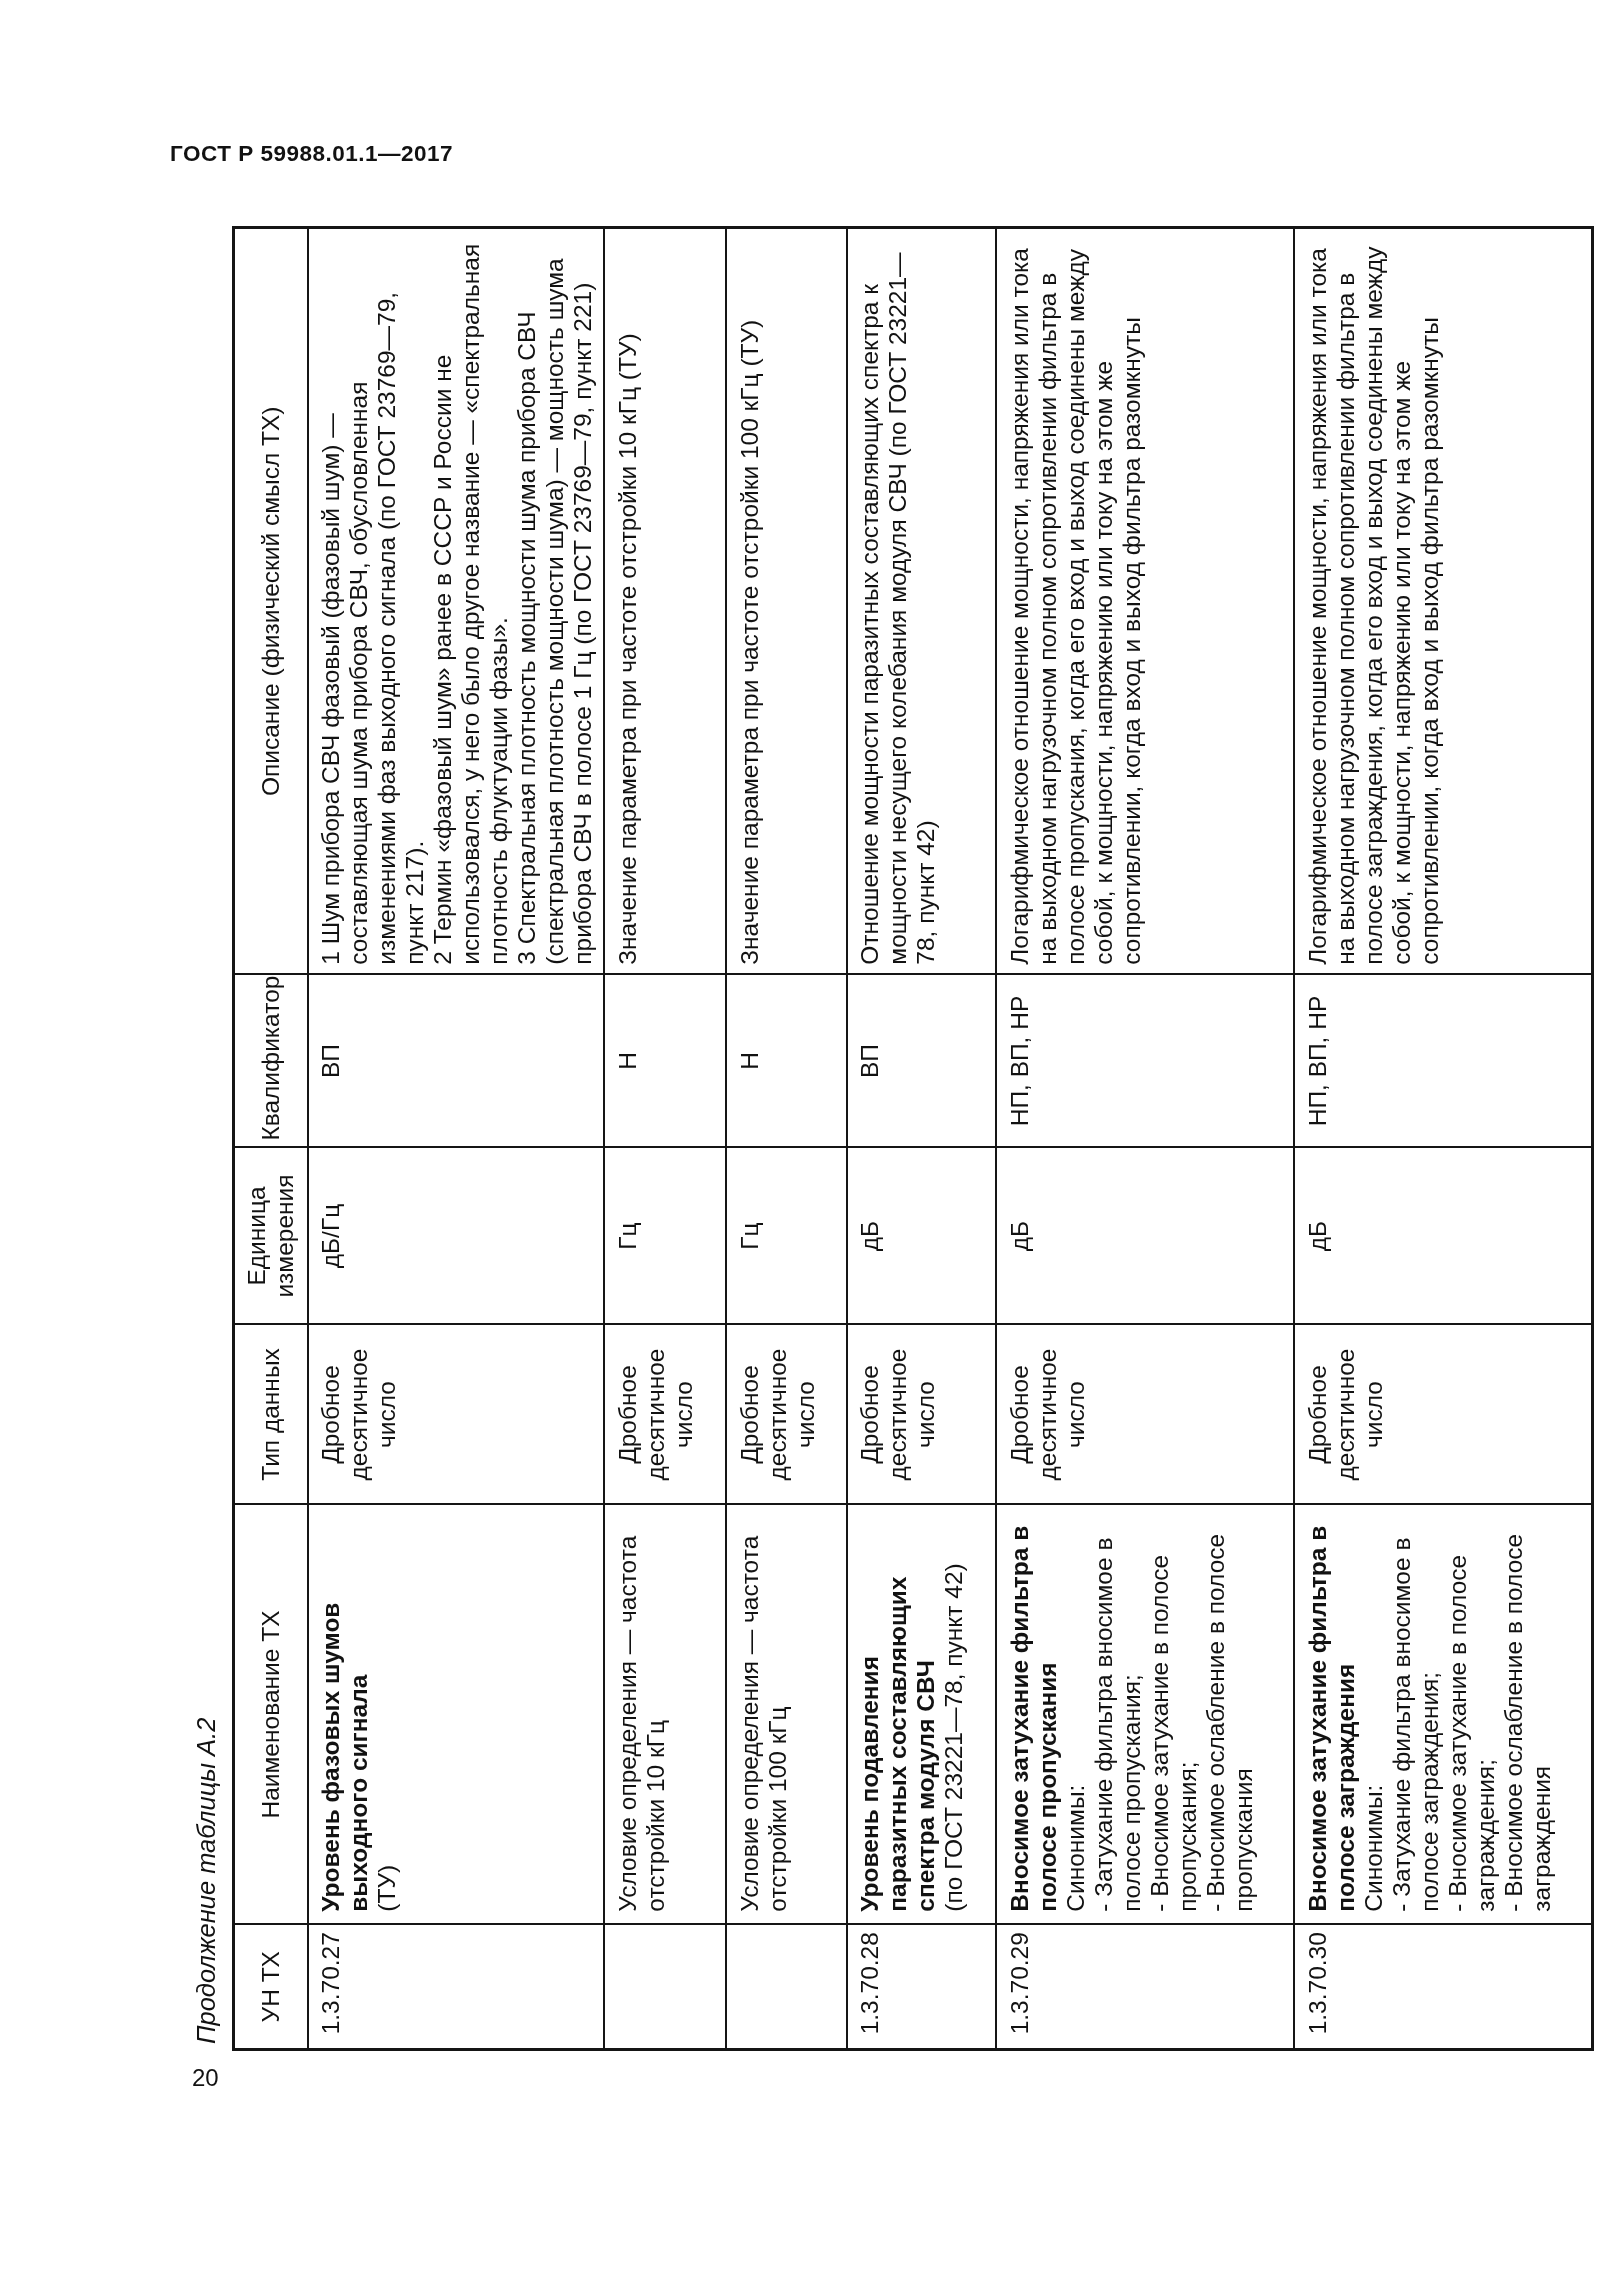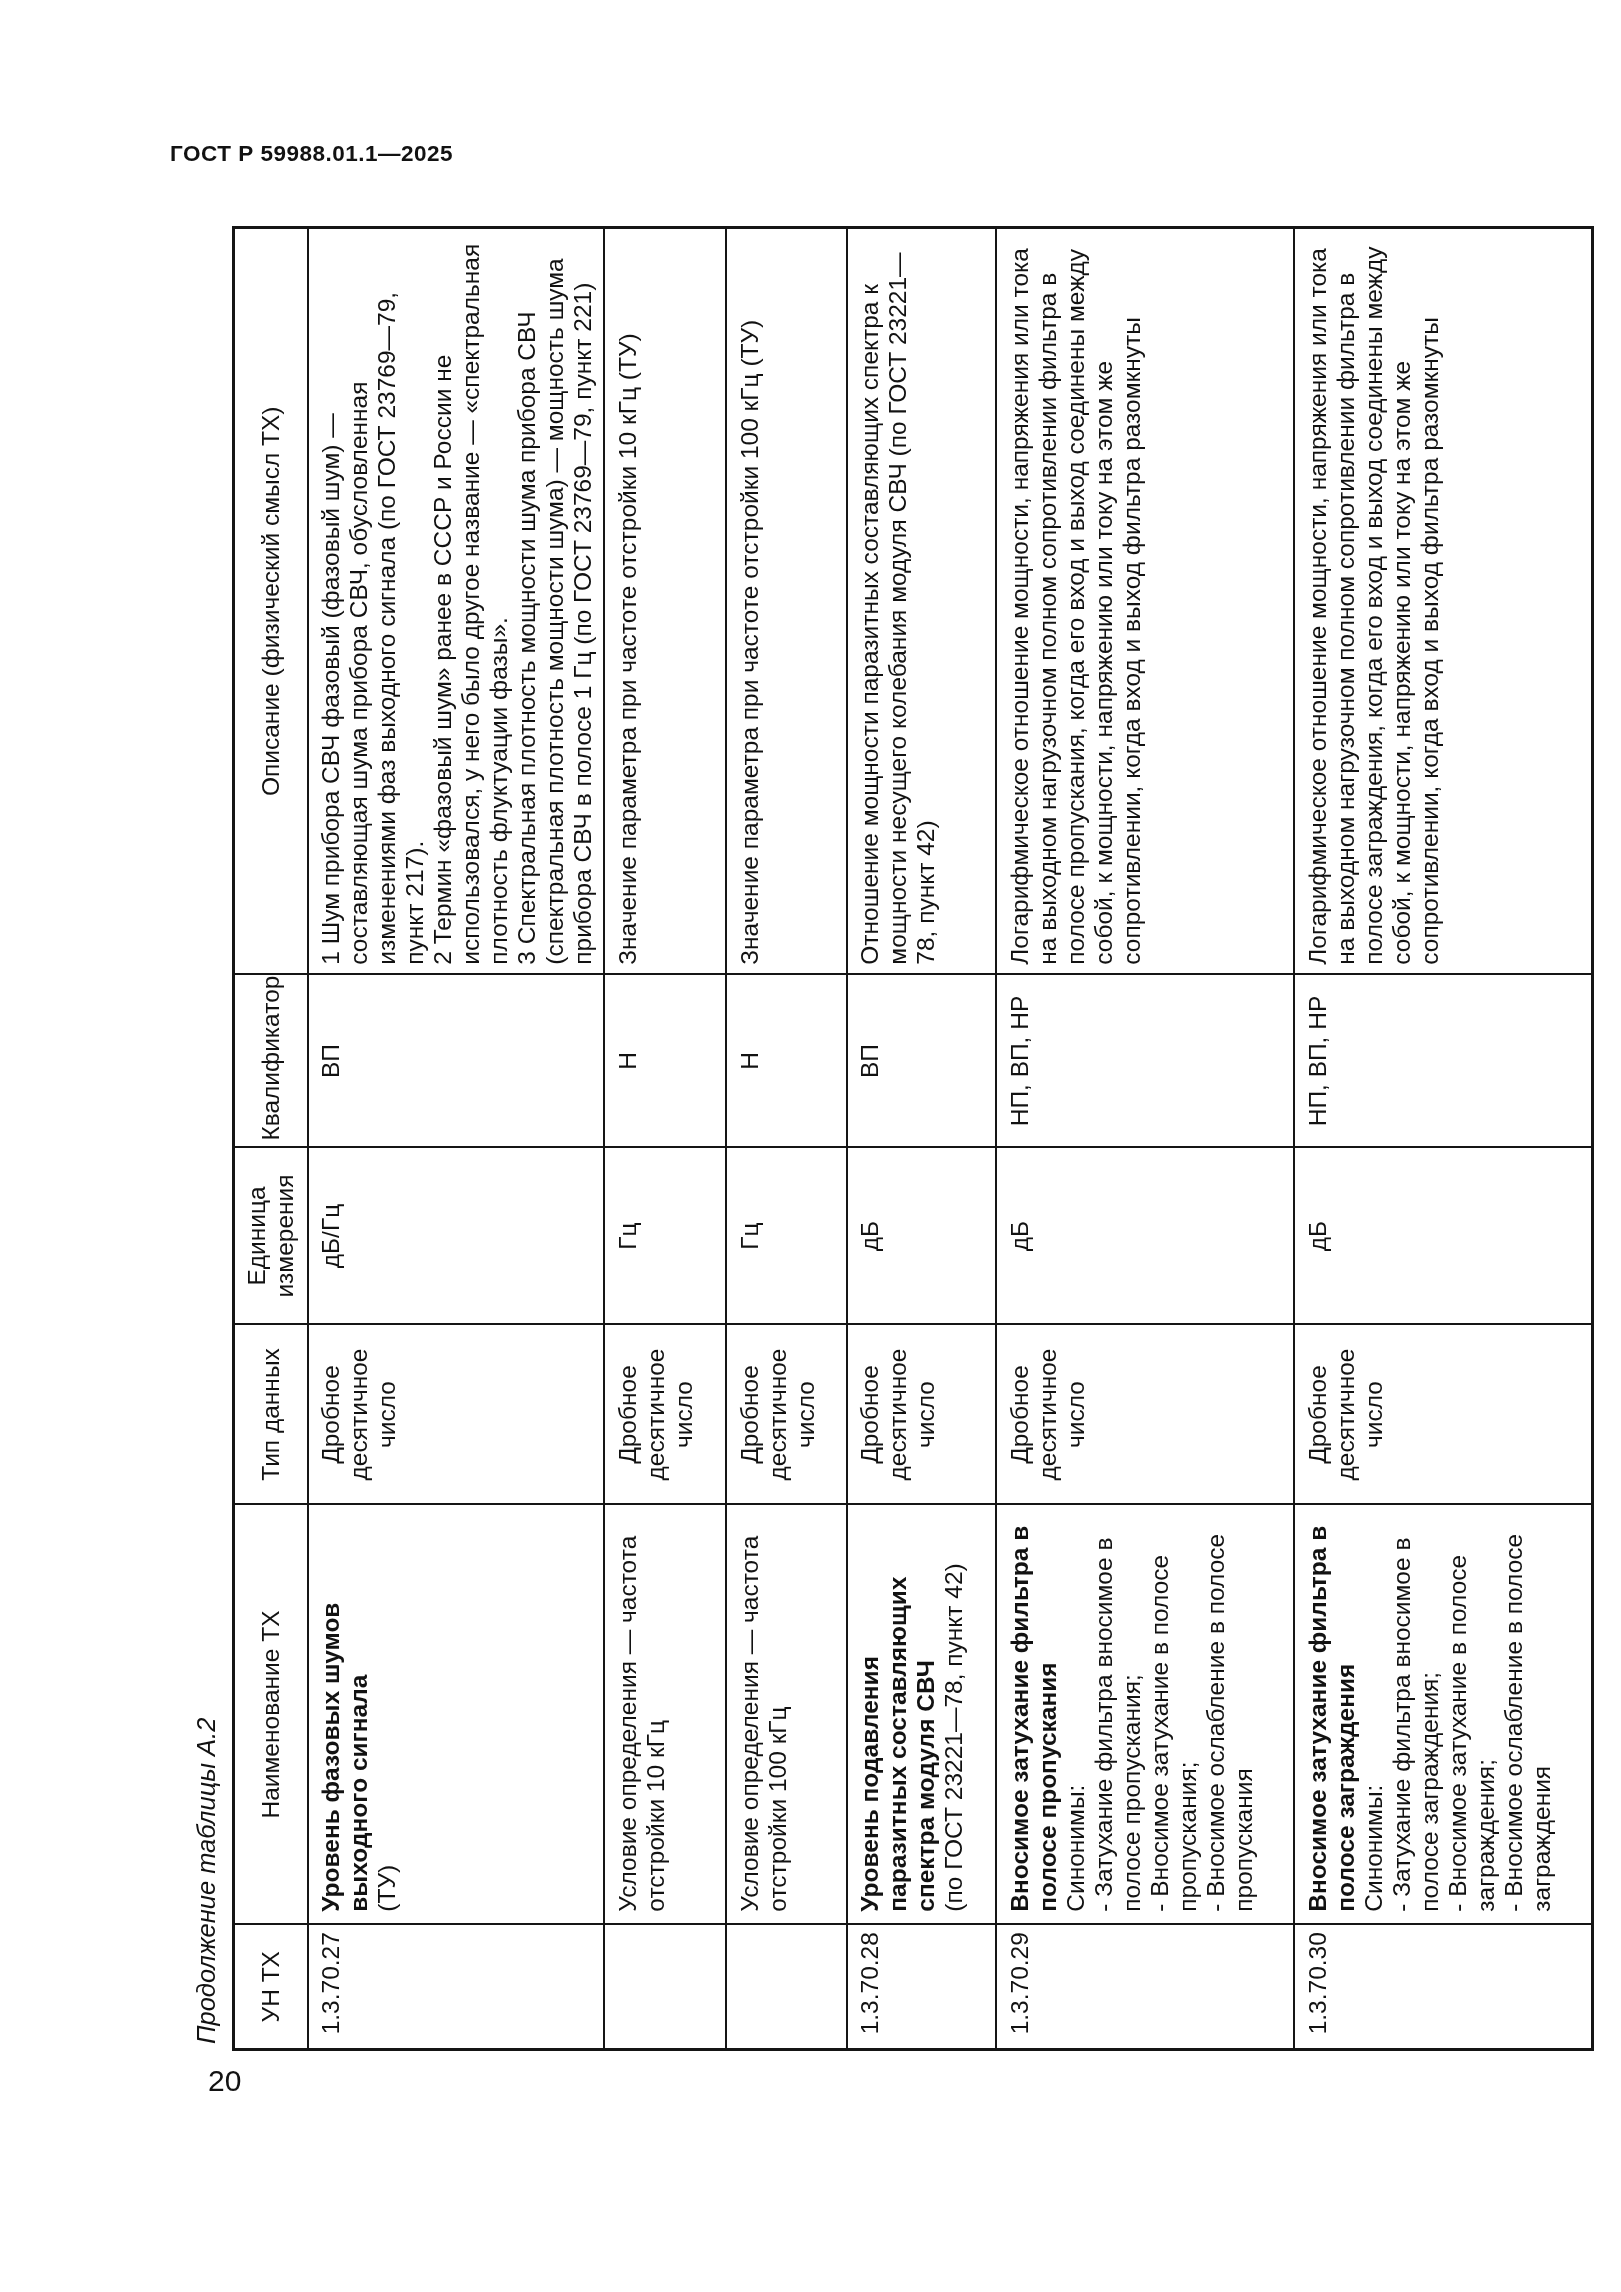--- a/index.html
+++ b/index.html
@@ -41,28 +41,28 @@
   tbody tr.row-5 td{height:281px;}
   td.c-un{padding-left:13.7px;}
   td.c-type,td.c-unit,td.c-qual{text-align:center;}
   .nm.bold{font-weight:bold;}
   .nm, .nm-note, .syn-label, .syn, .para{margin:0;}
   td.c-desc{padding-left:8.8px; padding-right:13.7px;}
   .caption{
     position:absolute; left:192px; top:2044px; transform:rotate(-90deg);
     transform-origin:0 0; font-style:italic; font-size:25.5px; white-space:nowrap;
   }
-  .page-num{position:absolute; left:208px; top:2064px; font-size:30px;}
+  .page-num{position:absolute; left:192px; top:2064px; font-size:24px;}
 </style>
 </head>
 <body>
 
 <div class="page">
 
-  <div class="gost-header">ГОСТ Р 59988.01.1—2025</div>
+  <div class="gost-header">ГОСТ Р 59988.01.1—2017</div>
 
   <div class="table-rotate">
     <table class="gost">
       <colgroup>
         <col style="width:125px">
         <col style="width:420px">
         <col style="width:180px">
         <col style="width:177px">
         <col style="width:173px">
         <col style="width:747px">

